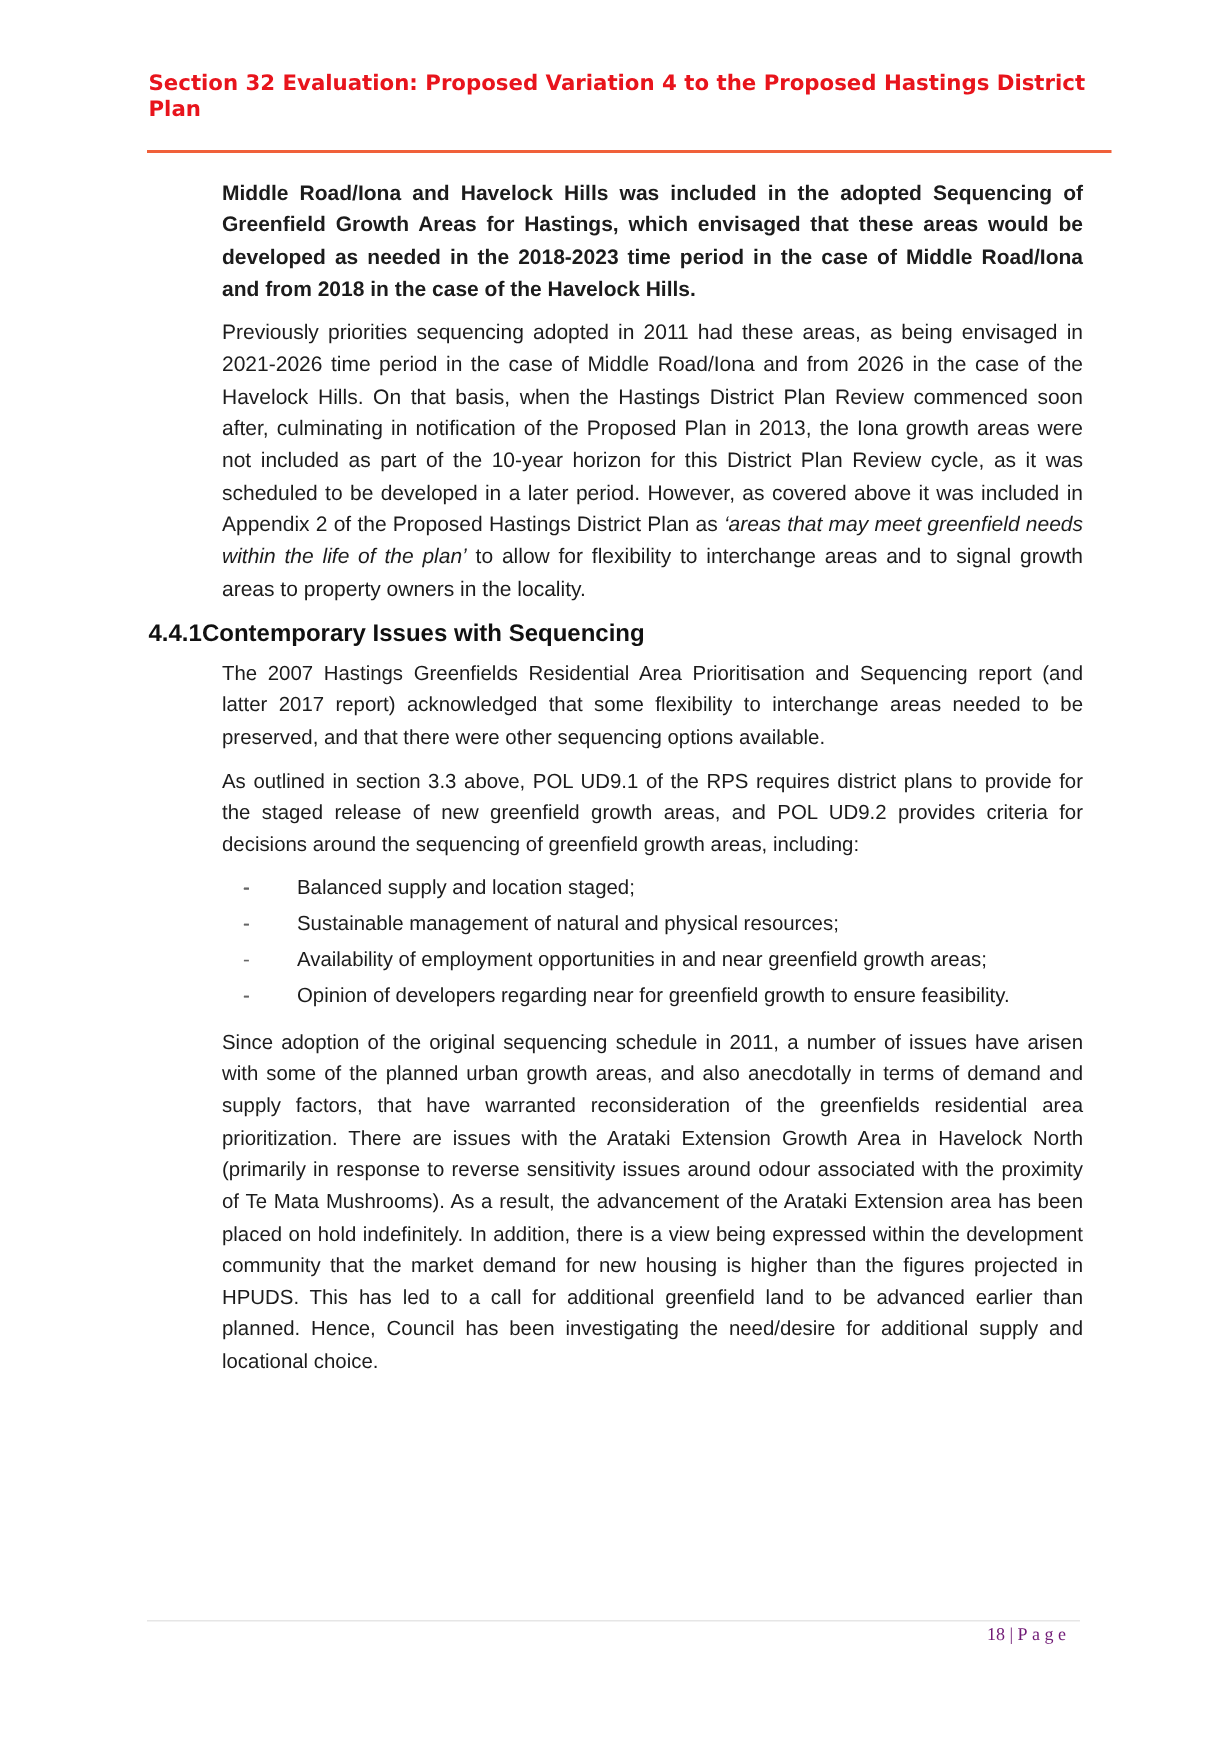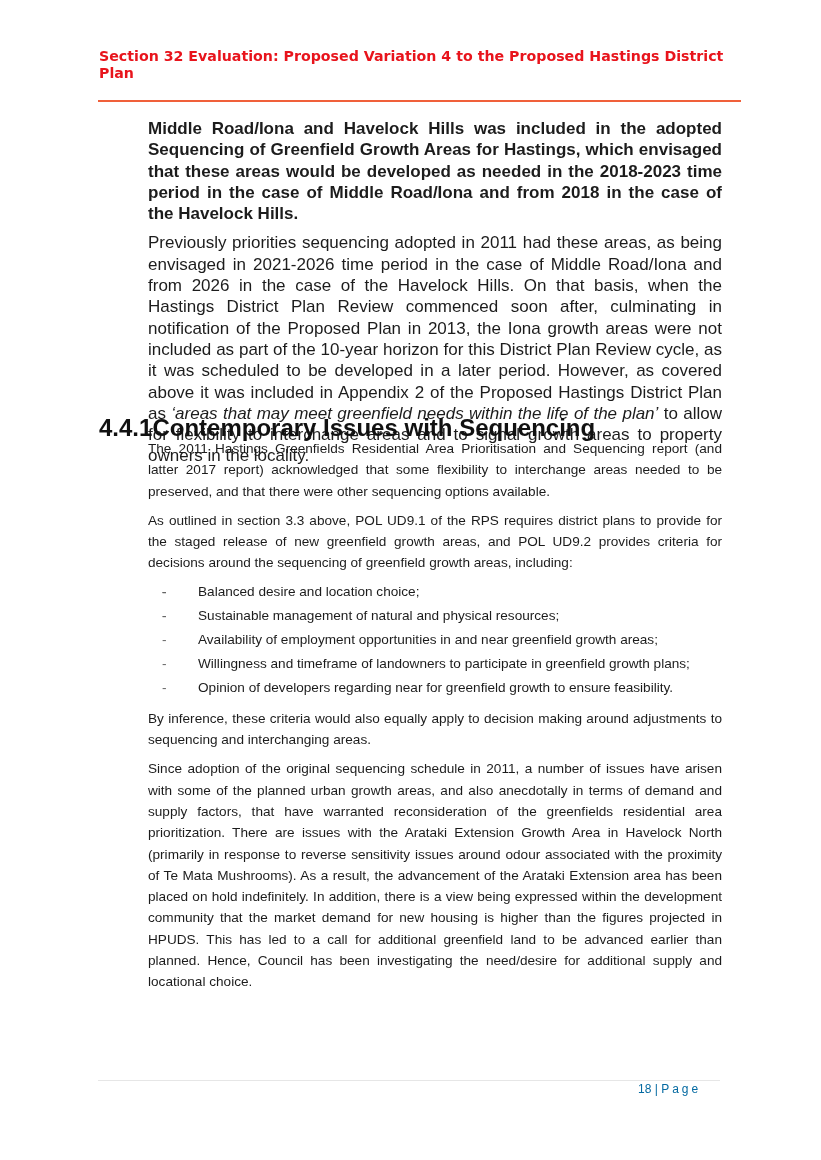--- a/index.html
+++ b/index.html
@@ -1,61 +1,60 @@
 <!DOCTYPE html>
 <html><head>
   <meta charset="utf-8">
   <style>
     html, body { margin: 0; padding: 0; background: #ffffff; }
     body { width: 821px; height: 1160px; position: relative; overflow: hidden; font-family: "Liberation Sans", sans-serif; color: #1a1a1a; }
     .page { position: absolute; left: 0; top: 0; width: 821px; height: 1160px; background: #fff; }
     .hdr { position: absolute; left: 99px; top: 48px; width: 630px; color: #e8141c; font-family: "DejaVu Sans", sans-serif; font-weight: bold; font-size: 14.2px; line-height: 17px; letter-spacing: 0px; }
     .hdr-rule { position: absolute; left: 98px; top: 100px; width: 643px; height: 2px; background: #f0603a; }
-    .body { position: absolute; left: 148px; top: 118px; width: 574px; font-family: "Liberation Sans", sans-serif; font-size: 17px; line-height: 21.3px; color: #1c1c1c; }
+    .body { position: absolute; left: 148px; top: 118px; width: 574px; font-family: "Liberation Sans", sans-serif; font-size: 14px; line-height: 21.3px; color: #1c1c1c; }
     .p { margin: 0 0 8px 0; text-align: justify; }
     .p.bold { font-weight: bold; }
-    .h3 { position: absolute; left: 99px; top: 414px; font-family: "Liberation Sans", sans-serif; font-weight: bold; font-size: 24px; color: #111; }
+    .h3 { position: absolute; left: 99px; top: 414px; font-family: "Liberation Sans", sans-serif; font-weight: bold; font-size: 16px; color: #111; }
     .body2 { position: absolute; left: 148px; top: 438px; width: 574px; font-family: "Liberation Sans", sans-serif; font-size: 13.6px; line-height: 21.3px; color: #1c1c1c; }
     ul.dash { list-style: none; margin: -2px 0 8px 0; padding: 0; }
     ul.dash li { position: relative; padding-left: 50px; line-height: 24px; }
     ul.dash li .dash-mark { position: absolute; left: 14px; top: 0; color: #666; }
     .ftr-rule { position: absolute; left: 98px; top: 1080px; width: 622px; height: 1px; background: #e6e6e6; }
-    .ftr { position: absolute; left: 638px; top: 1082px; font-family: Liberation Sans, sans-serif; font-size: 12px; color: #0369a1; }
+    .ftr { position: absolute; left: 658px; top: 1082px; font-family: Liberation Serif, serif; font-size: 12px; color: #701a75; }
     .ftr .pg-word { letter-spacing: 3px; }
   </style>
 </head>
 <body>
 
 <div class="page">
   <div class="hdr">Section 32 Evaluation: Proposed Variation 4 to the Proposed Hastings District Plan</div>
   <div class="hdr-rule"></div>
 
   <div class="body">
     <p class="p bold">Middle Road/Iona and Havelock Hills was included in the adopted Sequencing of Greenfield Growth Areas for Hastings, which envisaged that these areas would be developed as needed in the 2018-2023 time period in the case of Middle Road/Iona and from 2018 in the case of the Havelock Hills.</p>
     <p class="p"><span>Previously priorities sequencing adopted in 2011 had these areas, as being envisaged in 2021-2026 time period in the case of Middle Road/Iona and from 2026 in the case of the Havelock Hills.  On that basis, when the Hastings District Plan Review commenced soon after, culminating in notification of the Proposed Plan in 2013, the Iona growth areas were not included as part of the 10-year horizon for this District Plan Review cycle, as it was scheduled to be developed in a later period.  However, as covered above it was included in Appendix 2 of the Proposed Hastings District Plan as </span><em>‘areas that may meet greenfield needs within the life of the plan’</em><span> to allow for flexibility to interchange areas and to signal growth areas to property owners in the locality.</span></p>
   </div>
 
   <div class="h3">
     <span>4.4.1</span><span>Contemporary Issues with Sequencing</span>
   </div>
 
   <div class="body2">
-    <p class="p">The 2011 Hastings Greenfields Residential Area Prioritisation and Sequencing report (and latter 2017 report) acknowledged that some flexibility to interchange areas needed to be preserved, and that there were other sequencing options available.</p>
+    <p class="p">The 2007 Hastings Greenfields Residential Area Prioritisation and Sequencing report (and latter 2017 report) acknowledged that some flexibility to interchange areas needed to be preserved, and that there were other sequencing options available.</p>
     <p class="p">As outlined in section 3.3 above, POL UD9.1 of the RPS requires district plans to provide for the staged release of new greenfield growth areas, and POL UD9.2 provides criteria for decisions around the sequencing of greenfield growth areas, including:</p>
     <ul class="dash">
       <li><span class="dash-mark">-</span></li>
       <li><span class="dash-mark">-</span></li>
-      <li><span class="dash-mark">-</span><span>Balanced desire and location choice;</span></li>
+      <li><span class="dash-mark">-</span><span>Balanced supply and location staged;</span></li>
       <li><span class="dash-mark">-</span></li>
       <li><span class="dash-mark">-</span><span>Sustainable management of natural and physical resources;</span></li>
       <li><span class="dash-mark">-</span><span>Availability of employment opportunities in and near greenfield growth areas;</span></li>
-      <li><span class="dash-mark">-</span><span>Willingness and timeframe of landowners to participate in greenfield growth plans;</span></li>
+      <li><span class="dash-mark">-</span></li>
       <li><span class="dash-mark">-</span><span>Opinion of developers regarding near for greenfield growth to ensure feasibility.</span></li>
     </ul>
-    <p class="p">By inference, these criteria would also equally apply to decision making around adjustments to sequencing and interchanging areas.</p>
     <p class="p">Since adoption of the original sequencing schedule in 2011, a number of issues have arisen with some of the planned urban growth areas, and also anecdotally in terms of demand and supply factors, that have warranted reconsideration of the greenfields residential area prioritization. There are issues with the Arataki Extension Growth Area in Havelock North (primarily in response to reverse sensitivity issues around odour associated with the proximity of Te Mata Mushrooms).  As a result, the advancement of the Arataki Extension area has been placed on hold indefinitely.  In addition, there is a view being expressed within the development community that the market demand for new housing is higher than the figures projected in HPUDS.  This has led to a call for additional greenfield land to be advanced earlier than planned.  Hence, Council has been investigating the need/desire for additional supply and locational choice.</p>
   </div>
 
   <div class="ftr-rule"></div>
   <div class="ftr">
     <span>18</span>
     <span>|</span>
     <span class="pg-word">Page</span>
   </div>
 </div>

